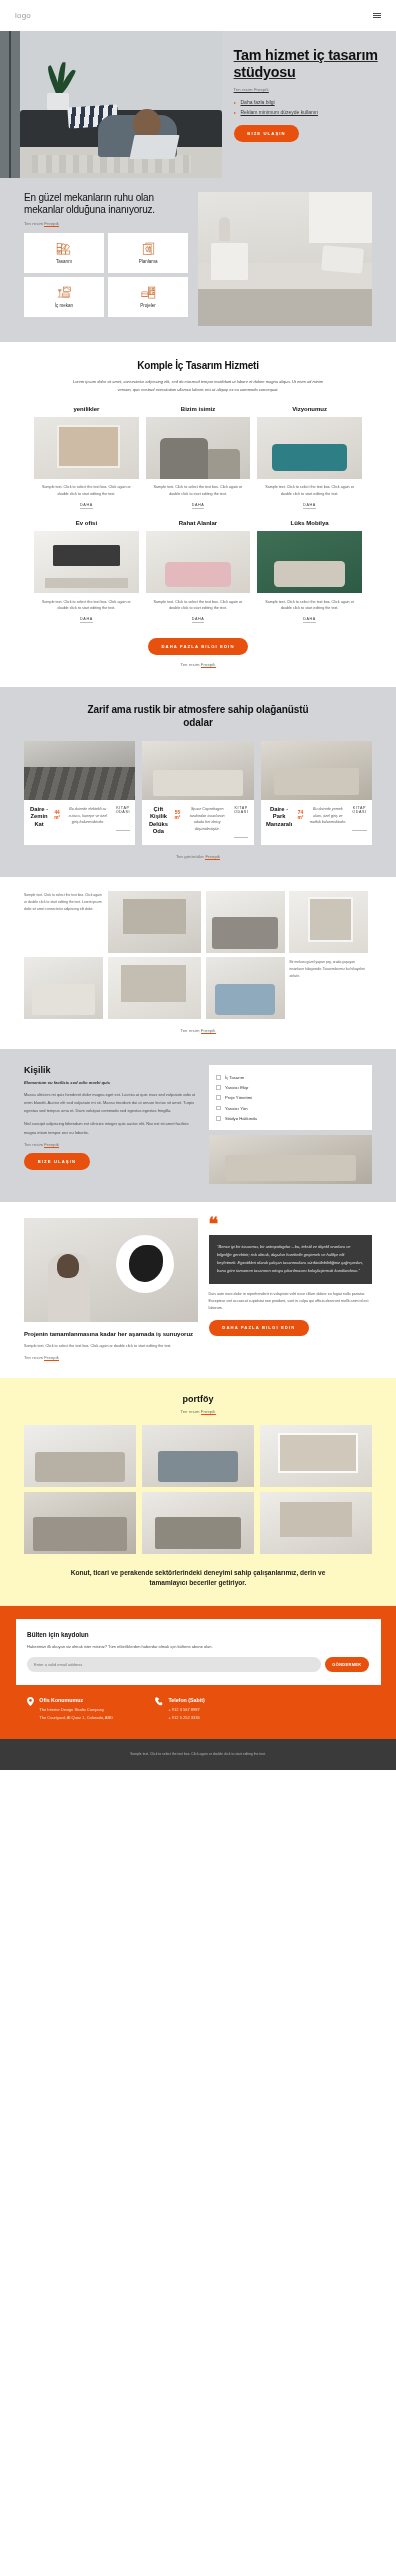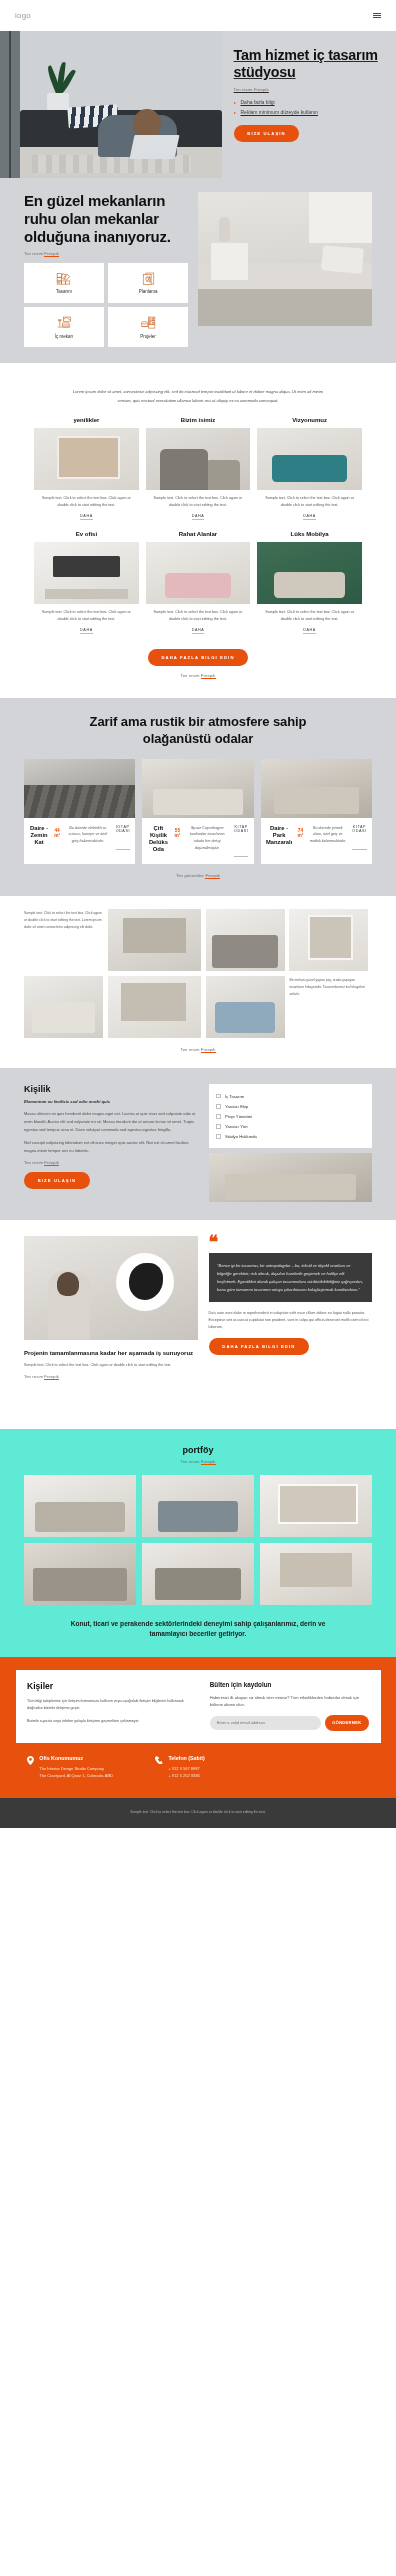--- a/index.html
+++ b/index.html
@@ -72,21 +72,21 @@
   }
   .bullets li:before{
     content:"";position:absolute;left:0;top:3.7px;border-style:solid;
     border-width:1.7px 0 1.7px 2.6px;border-color:transparent transparent transparent #e8500e;
   }
 
   
   .s2{background:#d2d4d7;padding:13.7px 0 16px;}
   .s2-inner{display:flex;gap:9.5px;max-width:365px;margin:0 auto;padding:0 8.5px;}
   .s2-left{width:164px;}
-  .s2-left h2{font-size:15px;line-height:1.22;font-weight:bold;color:#111;letter-spacing:-0.2px;}
+  .s2-left h2{font-size:10px;line-height:1.22;font-weight:normal;color:#111;letter-spacing:-0.2px;}
   .s2-left .credit{display:block;margin:4.8px 0 6.9px;}
   .tiles{display:grid;grid-template-columns:1fr 1fr;gap:4.2px;}
   .tile{
     background:#fff;height:40px;display:flex;flex-direction:column;
     align-items:center;justify-content:center;gap:3.7px;cursor:pointer;
   }
   .tile svg{display:block;}
   .tile span{font-size:4.5px;color:#2f2f2f;}
   .s2-right{flex:1;}
   .s2-photo{
@@ -131,21 +131,21 @@
   .ph.e:after{content:"";position:absolute;left:18%;bottom:10%;width:64%;height:40%;background:#e3b9bd;border-radius:4.2px;}
   .ph.f{background:linear-gradient(160deg,#3f6f55,#2d5a45);}
   .ph.f:after{content:"";position:absolute;left:16%;bottom:10%;width:68%;height:42%;background:#cfc9bd;border-radius:4.2px;}
 
   .s3-cta{text-align:center;margin-top:15px;}
   .s3-cta .credit{display:block;margin-top:7.4px;}
 
   
   .s4{background:#d2d4d7;padding:16px 0 18px;}
   .s4 h2{
-    font-size:13px;font-weight:bold;text-align:center;color:#111;
+    font-size:10px;font-weight:bold;text-align:center;color:#111;
     line-height:1.3;max-width:227px;margin:0 auto;letter-spacing:-0.1px;
   }
   .rooms{
     display:grid;grid-template-columns:repeat(3,1fr);gap:6.9px;
     max-width:365px;margin:11.6px auto 0;padding:0 8.5px;
   }
   .room{background:#fff;}
   .room .img{height:59px;position:relative;overflow:hidden;}
   .room .img.r1{background:linear-gradient(165deg,#cfcdc8,#8d8a84);}
   .room .img.r1:after{content:"";position:absolute;left:0;bottom:0;width:100%;height:56%;background:repeating-linear-gradient(105deg,#55534f 0 6.3px,#6b6964 6.3px 12.7px);}
@@ -207,21 +207,21 @@
   .s7-left p{font-size:3.7px;line-height:1.9;color:#5a5a5a;}
   .s7-left .credit{display:block;margin-top:4.8px;}
   .s7-right{flex:1;}
   .quote-mark{font-size:18px;line-height:.7;color:#e8500e;font-weight:bold;font-family:"Liberation Serif",serif;}
   .quote-box{background:#3a3a3a;color:#e6e4e1;padding:8.5px 8.5px;margin-top:4.2px;}
   .quote-box p{font-size:4px;line-height:2.0;font-style:italic;}
   .s7-right .after{font-size:3.7px;line-height:1.9;color:#5a5a5a;margin-top:7.4px;}
   .s7-right .btn{margin-top:7.4px;}
 
   
-  .s8{background:#5eead4;padding:16px 0 18px;margin-top:32px;}
+  .s8{background:#fef9c3;padding:16px 0 18px;}
   .s8 h2{font-size:9px;font-weight:bold;text-align:center;color:#111;}
   .s8 .credit{display:block;text-align:center;margin-top:4.8px;}
   .pf{max-width:365px;margin:10.6px auto 0;padding:0 8.5px;
       display:grid;grid-template-columns:repeat(3,1fr);gap:5.8px;}
   .pf .cell{height:62px;position:relative;overflow:hidden;}
   .p1{background:linear-gradient(160deg,#efeeeb,#d4d0c9);}
   .p1:after{content:"";position:absolute;left:10%;bottom:8%;width:80%;height:48%;background:#b6b0a5;border-radius:3.2px;}
   .p2{background:linear-gradient(160deg,#e9e7e3,#cbc7bf);}
   .p2:after{content:"";position:absolute;left:14%;bottom:8%;width:72%;height:50%;background:#7f8b93;border-radius:3.2px;}
   .p3{background:linear-gradient(160deg,#f0efec,#d8d4cd);}
@@ -389,20 +389,21 @@
             <div class="blanket"></div>
           <div class="table"></div>
             <div class="lamp"></div>
             <div class="pil"></div>
         </div>
       </div>
     </div>
   </div>
 
   <div class="s3">
+    <h2>Komple İç Tasarım Hizmeti</h2>
     <div class="lead">Lorem ipsum dolor sit amet, consectetur adipiscing elit, sed do eiusmod tempor incididunt ut labore et dolore magna aliqua. Ut enim ad minim veniam, quis nostrud exercitation ullamco laboris nisi ut aliquip ex ea commodo consequat.</div>
 
     <div class="grid3">
       <div class="card">
         <div class="ttl">yenilikler</div>
         <div class="ph a"></div>
         <div class="body"><p>Sample text. Click to select the text box. Click again or double click to start editing the text.</p>
           <span class="lnk">DAHA</span></div>
       </div>
       <div class="card">
@@ -570,25 +571,20 @@
       <div class="cell p3"></div>
       <div class="cell p4"></div>
       <div class="cell p5"></div>
       <div class="cell p6"></div>
     </div>
     <div class="claim">Konut, ticari ve perakende sektörlerindeki deneyimi sahip çalışanlarımız, derin ve tamamlayıcı beceriler getiriyor.</div>
   </div>
 
   <div class="s9">
     <div class="contact-card">
-      <div class="cc-left">
-        <h2>Kişiler</h2>
-        <p>Tüm bilgi talepleriniz için iletişim formumuzu kullanın veya aşağıdaki iletişim bilgilerini kullanarak doğrudan bizimle iletişime geçin.</p>
-        <p>Bizimle e-posta veya telefon yoluyla iletişime geçmekten çekinmeyin</p>
-      </div>
       <div class="cc-right">
         <h3>Bülten için kaydolun</h3>
         <p>Haberimizi ilk okuyan siz olmak ister misiniz? Tüm etkinliklerden haberdar olmak için bültene abone olun.</p>
         <div class="sub-row">
           <input type="text" placeholder="Enter a valid email address" style="">
           <button>GÖNDERMEK</button>
         </div>
       </div>
     </div>
 

